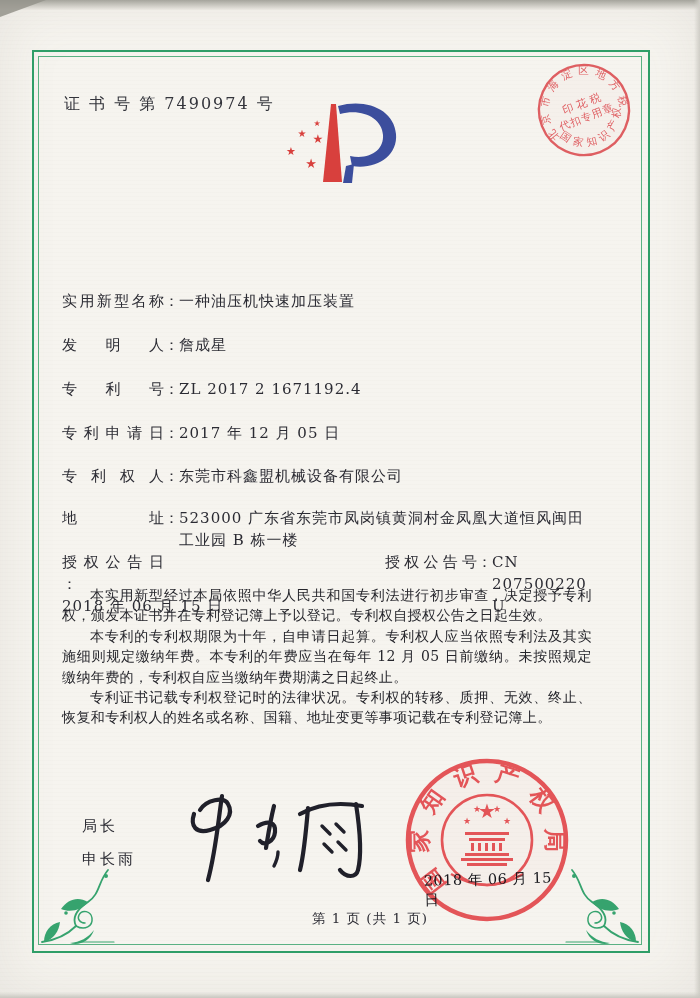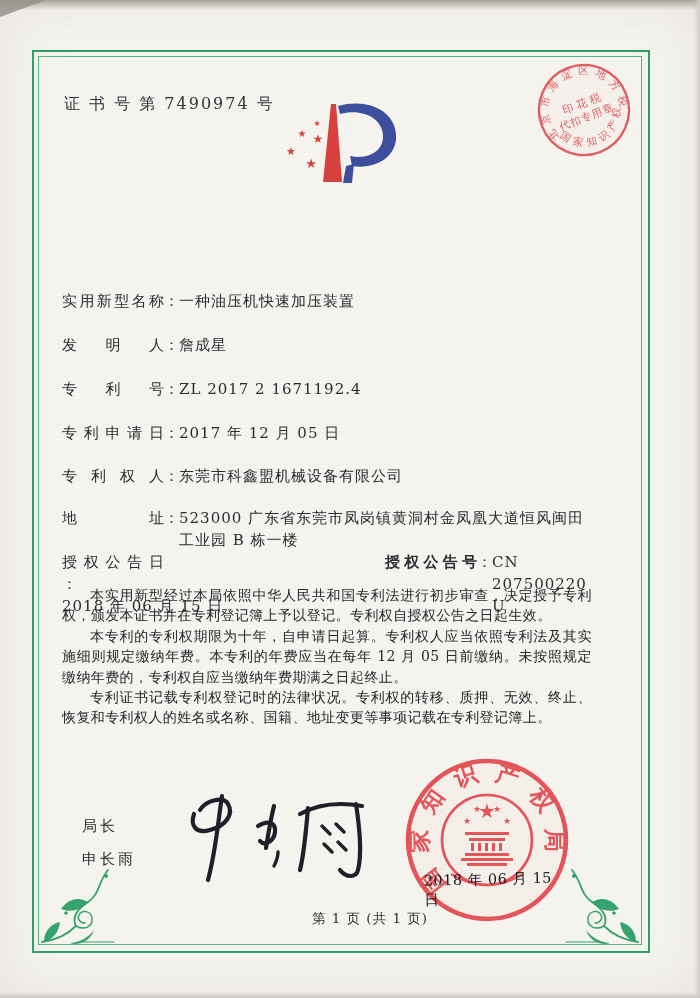--- a/index.html
+++ b/index.html
@@ -45,21 +45,21 @@
   .fields{position:absolute;left:62px;top:0;width:534px;z-index:2;font-size:15px;}
   .frow{position:absolute;left:0;display:flex;line-height:22px;width:534px;}
   .flabel{display:inline-block;width:102px;text-align:justify;text-align-last:justify;
     color:#2c2c34;flex:none;}
   .fcolon{flex:none;color:#2c2c34;}
   .fvalue{flex:1;letter-spacing:1px;color:#2b2b33;}
   .row1{top:290px}.row2{top:334px}.row3{top:378px}.row4{top:422px}
   .row5{top:465px}.row6{top:507px}.row7{top:551px}
   .frow.half{width:318px;flex-direction:column;}
   .frow.right-col{left:323px;width:211px;}
-  .frow.right-col .flabel{width:92px;font-weight:bold;}
+  .frow.right-col .flabel{width:92px;}
   .row6 .fvalue{width:418px;}
 
   .paras{position:absolute;left:62px;top:585px;width:530px;z-index:2;}
   .paras p{margin:0;font-size:14px;line-height:20.4px;text-align:justify;
     text-indent:2em;color:#26262c;letter-spacing:.4px;}
 
   .sign-block{position:absolute;left:82px;top:810px;z-index:2;font-size:15px;
     line-height:33px;letter-spacing:3px;color:#2b2b33;}
   .signature{position:absolute;left:178px;top:792px;width:210px;height:95px;z-index:3;}
 

